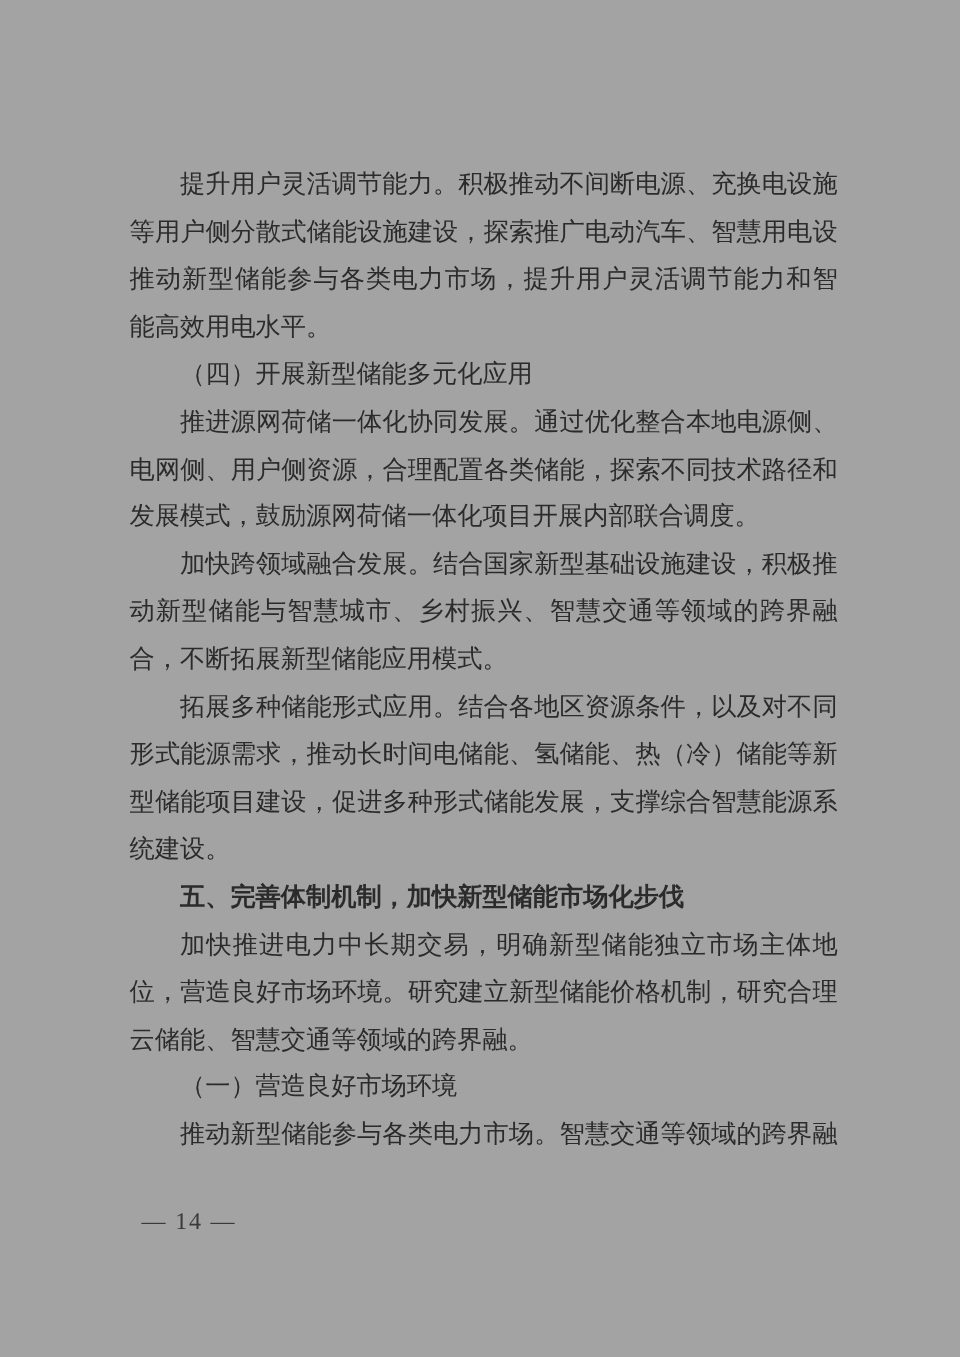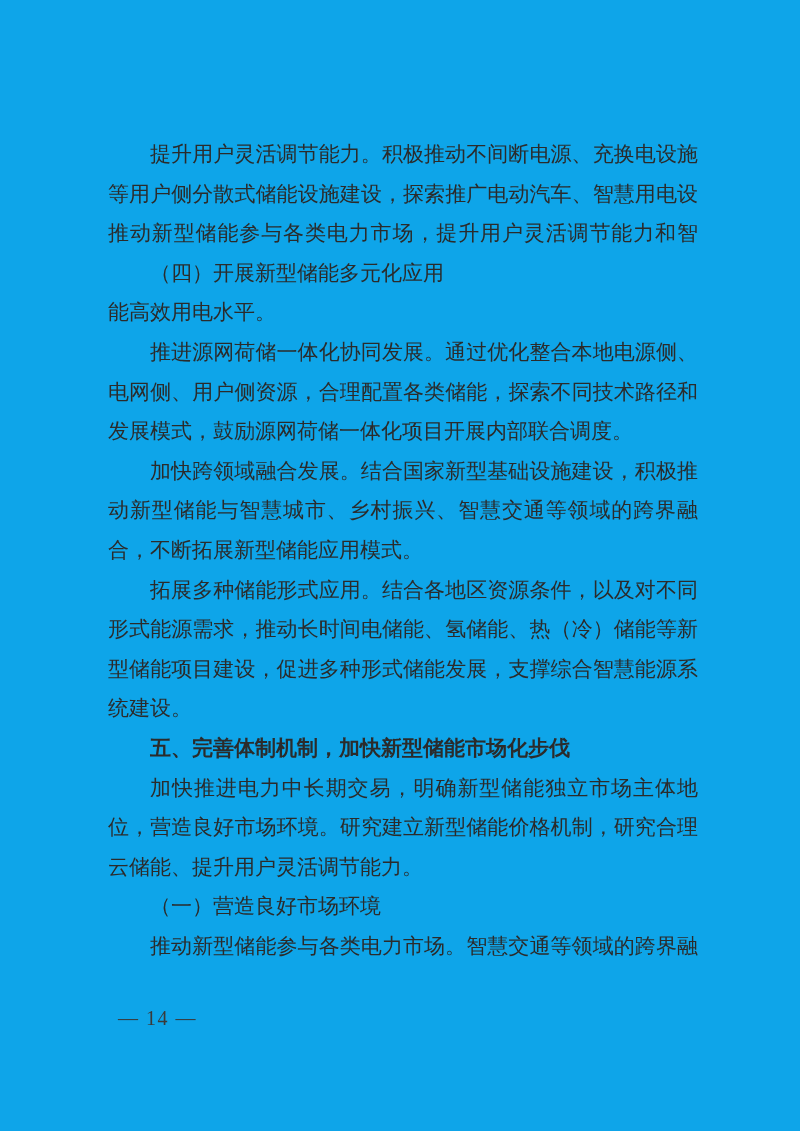--- a/index.html
+++ b/index.html
@@ -10,21 +10,21 @@
     width: 800px;
     height: 1131px;
     position: relative;
     background: #fdfdfd;
     overflow: hidden;
     font-family: "Liberation Sans", sans-serif;
   }
   .page {
     position: absolute;
     inset: 0;
-    background: #0ea5e9;
+    background: #a3a3a3;
   }
   .doc {
     position: absolute;
     left: 108px;
     top: 134px;
     width: 590px;
     font-size: 21px;
     line-height: 39.6px;
     color: #2b2b2b;
   }
@@ -63,35 +63,35 @@
 </style>
 </head>
 <body>
 
 <div class="page">
 
   <div class="doc">
     <div class="line i j">提升用户灵活调节能力。积极推动不间断电源、充换电设施</div>
     <div class="line j">等用户侧分散式储能设施建设，探索推广电动汽车、智慧用电设</div>
     <div class="line j">推动新型储能参与各类电力市场，提升用户灵活调节能力和智</div>
+    <div class="line">能高效用电水平。</div>
     <div class="line i">（四）开展新型储能多元化应用</div>
-    <div class="line">能高效用电水平。</div>
     <div class="line i j">推进源网荷储一体化协同发展。通过优化整合本地电源侧、</div>
     <div class="line j">电网侧、用户侧资源，合理配置各类储能，探索不同技术路径和</div>
     <div class="line">发展模式，鼓励源网荷储一体化项目开展内部联合调度。</div>
     <div class="line i j">加快跨领域融合发展。结合国家新型基础设施建设，积极推</div>
     <div class="line j">动新型储能与智慧城市、乡村振兴、智慧交通等领域的跨界融</div>
     <div class="line">合，不断拓展新型储能应用模式。</div>
     <div class="line i j">拓展多种储能形式应用。结合各地区资源条件，以及对不同</div>
     <div class="line j">形式能源需求，推动长时间电储能、氢储能、热（冷）储能等新</div>
     <div class="line j">型储能项目建设，促进多种形式储能发展，支撑综合智慧能源系</div>
     <div class="line">统建设。</div>
     <div class="line i b">五、完善体制机制，加快新型储能市场化步伐</div>
     <div class="line i j">加快推进电力中长期交易，明确新型储能独立市场主体地</div>
     <div class="line j">位，营造良好市场环境。研究建立新型储能价格机制，研究合理</div>
-    <div class="line">云储能、提升用户灵活调节能力。</div>
+    <div class="line">云储能、智慧交通等领域的跨界融。</div>
     <div class="line i">（一）营造良好市场环境</div>
     <div class="line i j">推动新型储能参与各类电力市场。智慧交通等领域的跨界融</div>
   </div>
 
   <div class="page-number">— 14 —</div>
 
 </div>
 
 </body></html>

